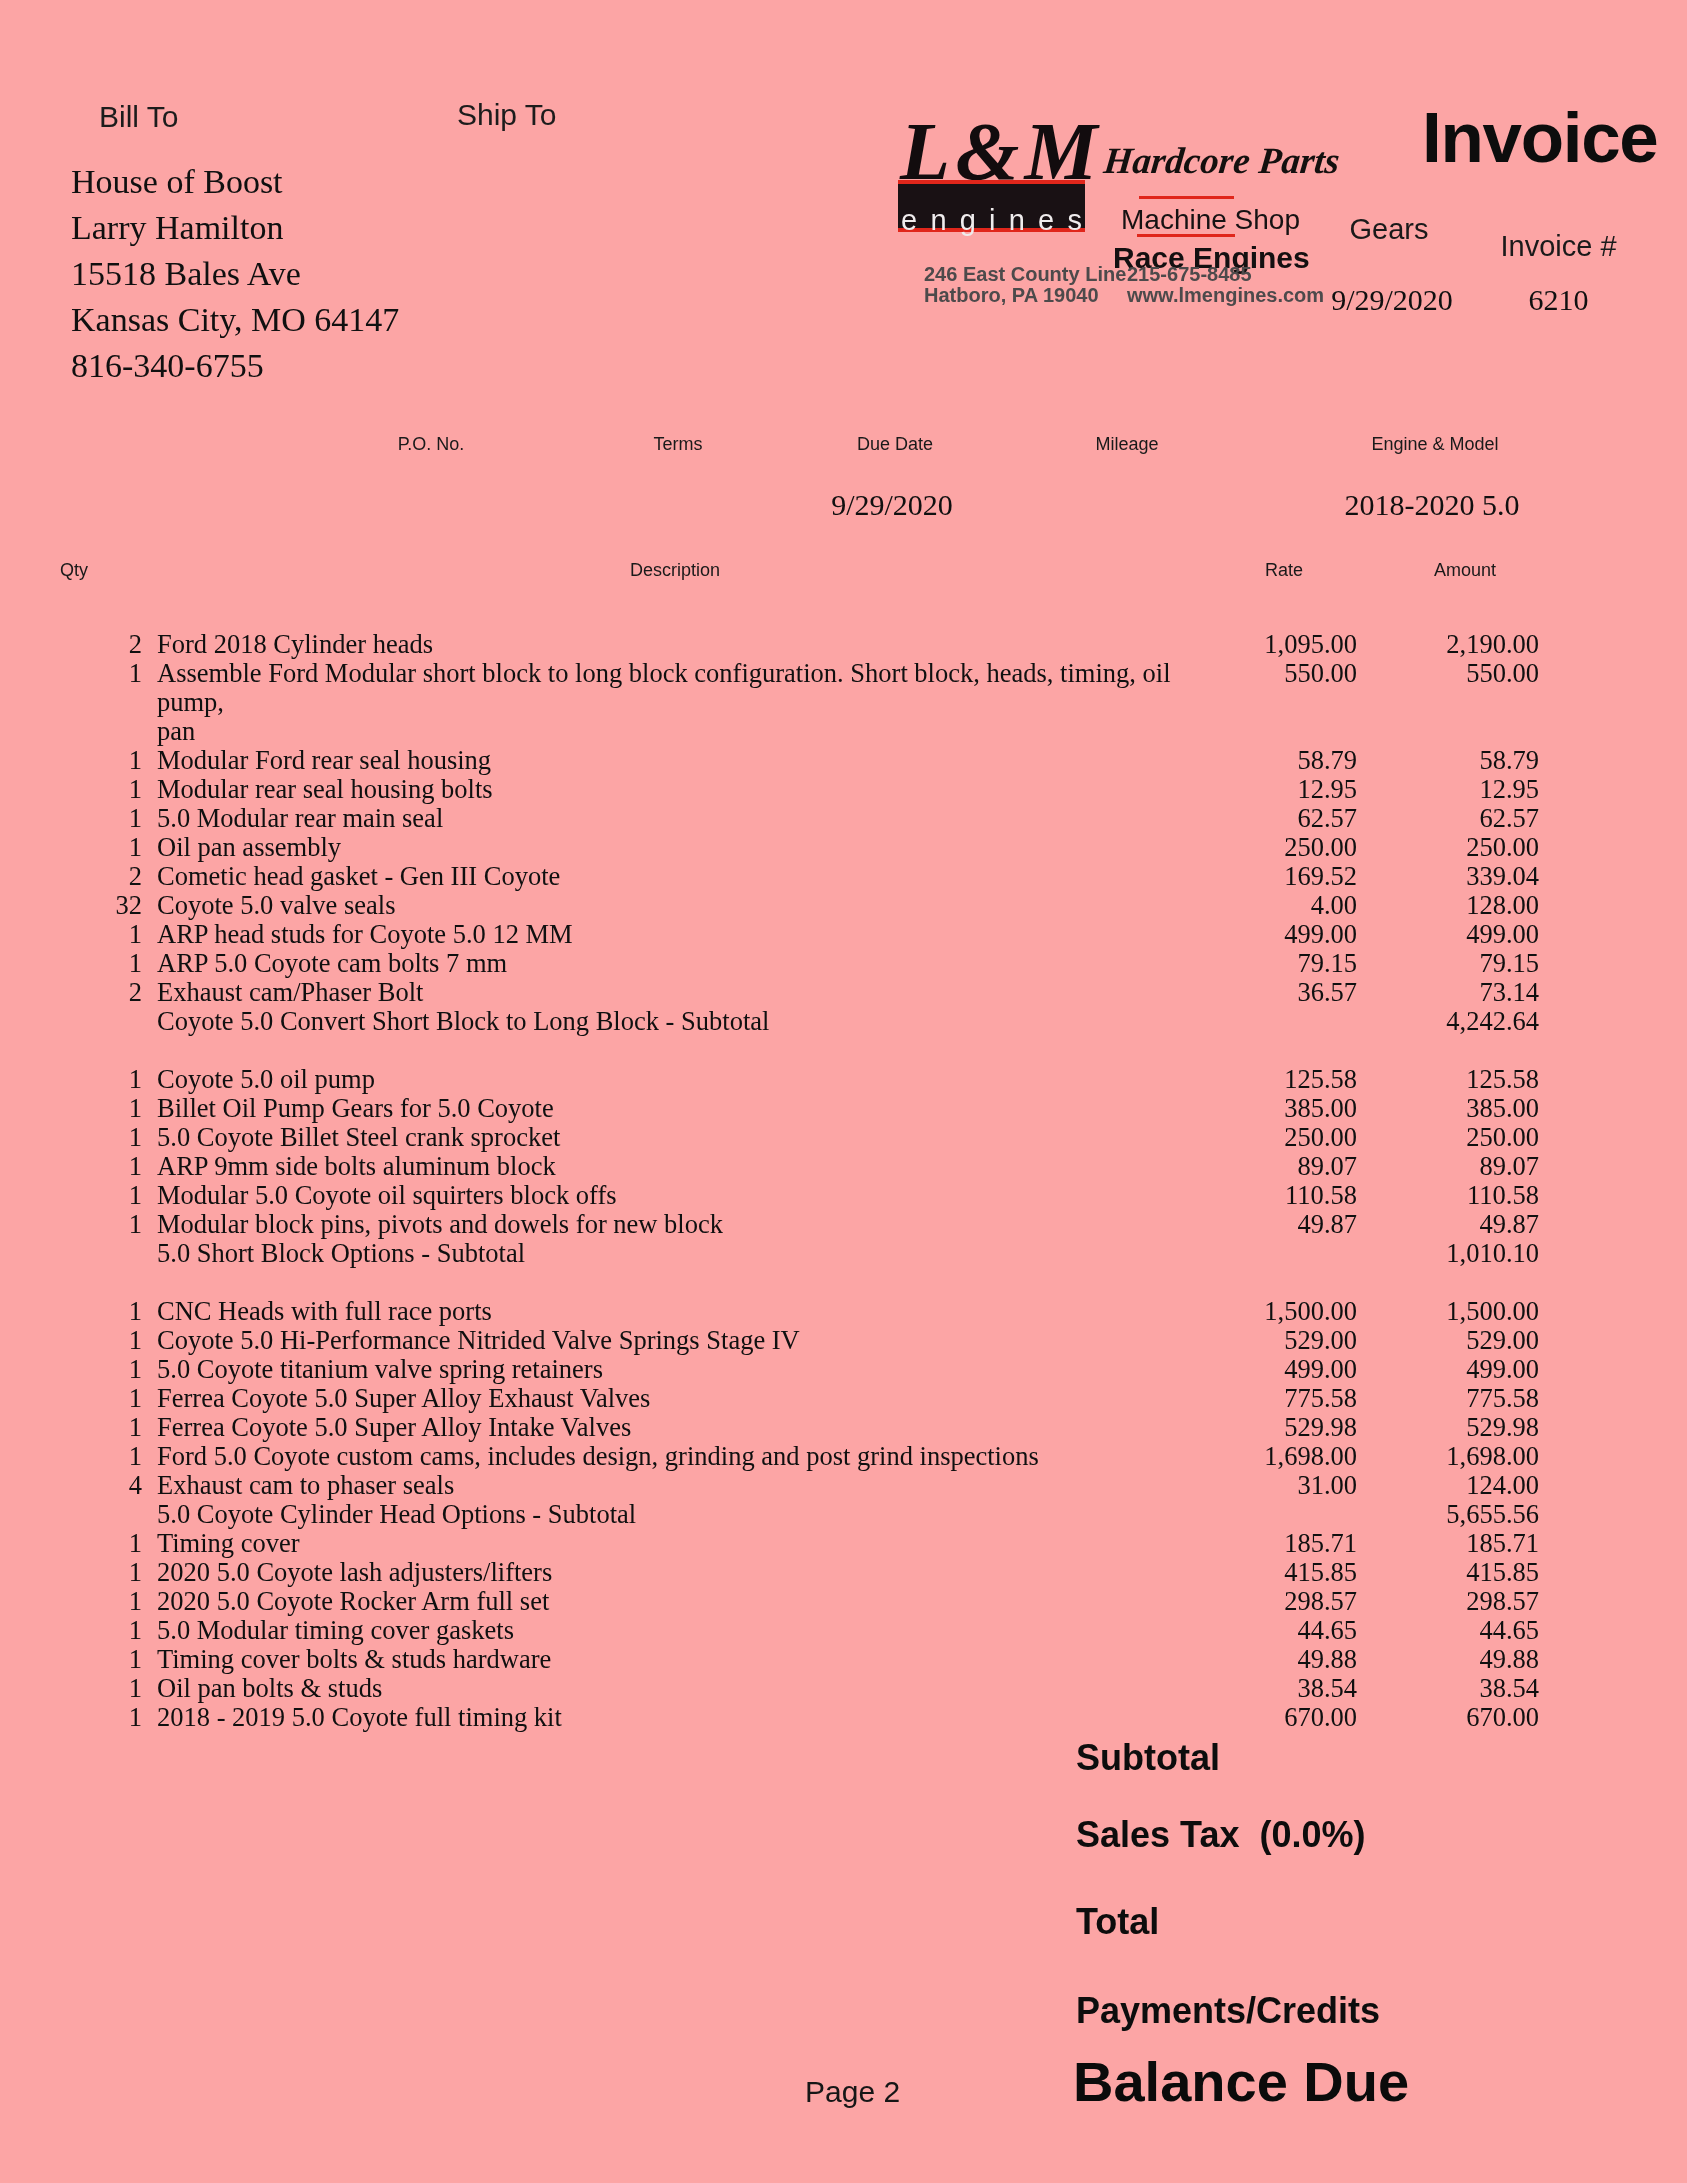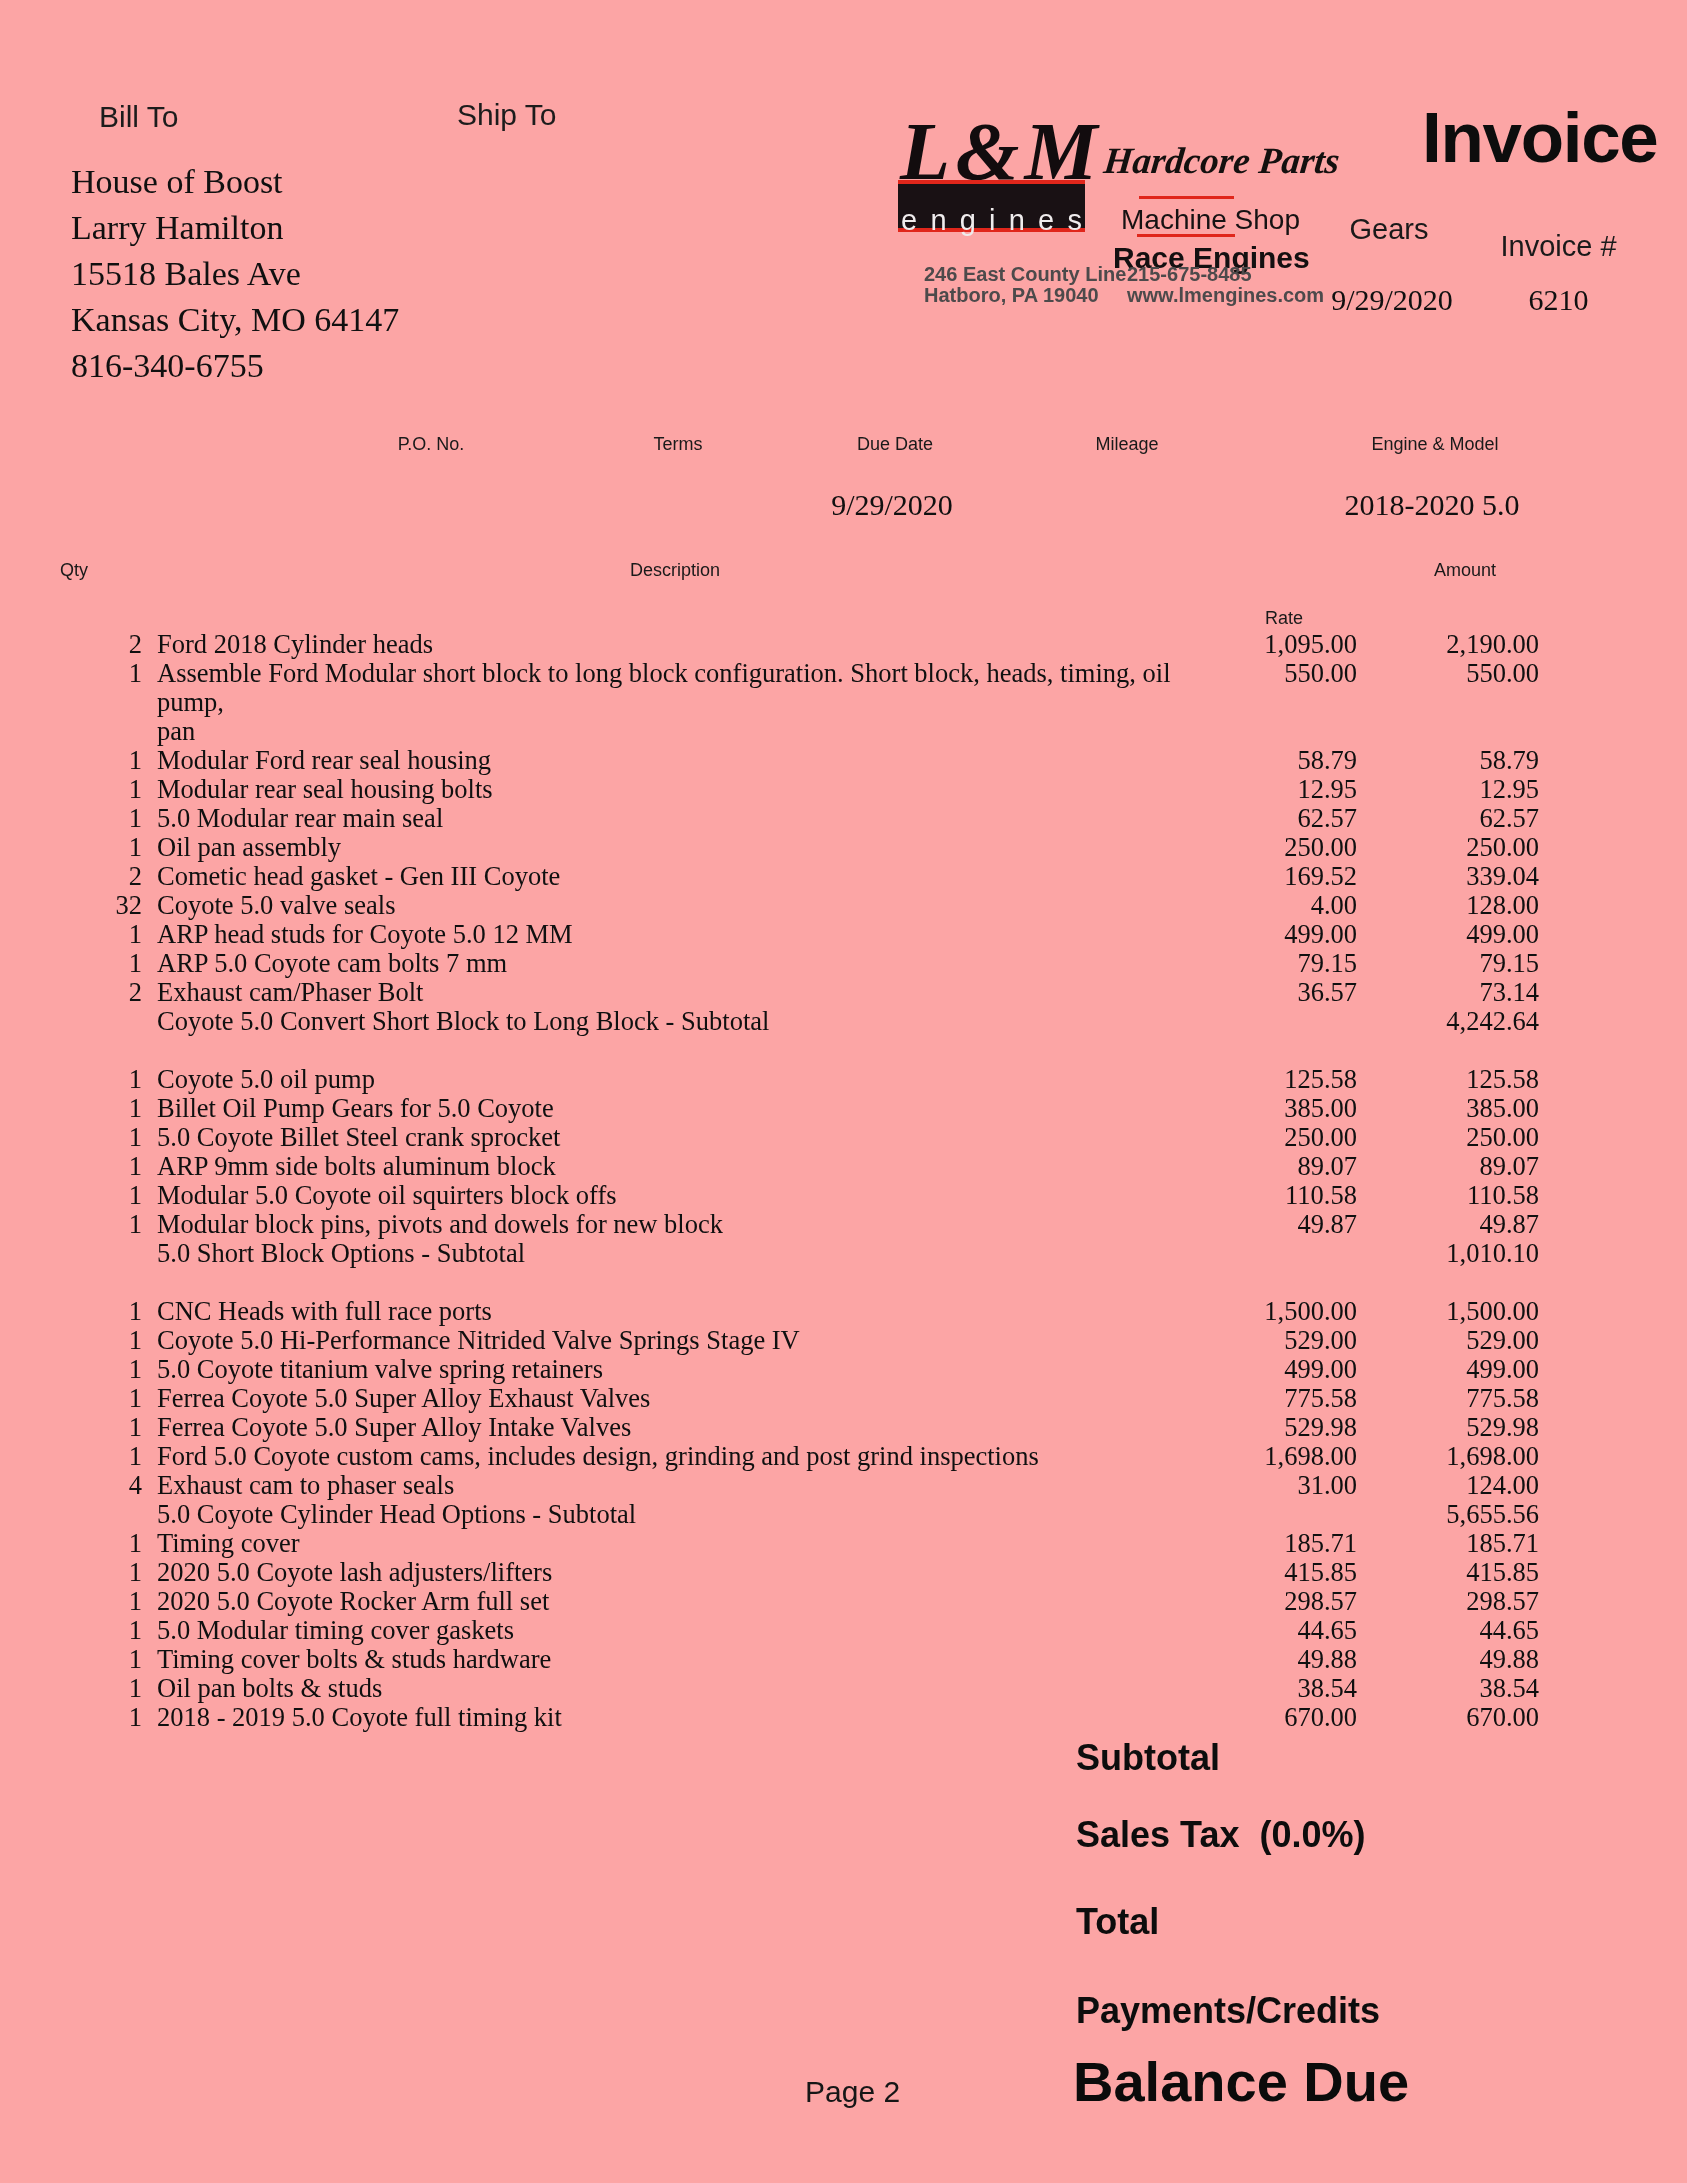--- a/index.html
+++ b/index.html
@@ -119,21 +119,21 @@
   <div class="abs col-head center" style="left:612px;top:434px;width:132px;">Terms</div>
   <div class="abs col-head center" style="left:829px;top:434px;width:132px;">Due Date</div>
   <div class="abs col-head center" style="left:1061px;top:434px;width:132px;">Mileage</div>
   <div class="abs col-head center" style="left:1336px;top:434px;width:198px;">Engine &amp; Model</div>
 
   <div class="abs serif meta-value" style="left:826px;top:488px;width:132px;">9/29/2020</div>
   <div class="abs serif meta-value" style="left:1333px;top:488px;width:198px;">2018-2020 5.0</div>
 
   <div class="abs col-head" style="left:60px;top:560px;">Qty</div>
   <div class="abs col-head center" style="left:576px;top:560px;width:198px;">Description</div>
-  <div class="abs col-head center" style="left:1218px;top:560px;width:132px;margin-top:48px;">Rate</div>
+  <div class="abs col-head center" style="left:1218px;top:560px;width:132px;">Rate</div>
   <div class="abs col-head center" style="left:1399px;top:560px;width:132px;">Amount</div>
 
   <div class="items">
       <div class="item-row">
         <div class="cell qty">2</div>
         <div class="cell desc">Ford 2018 Cylinder heads</div>
         <div class="cell rate">1,095.00</div>
         <div class="cell amount">2,190.00</div>
       </div>
       <div class="item-row">

